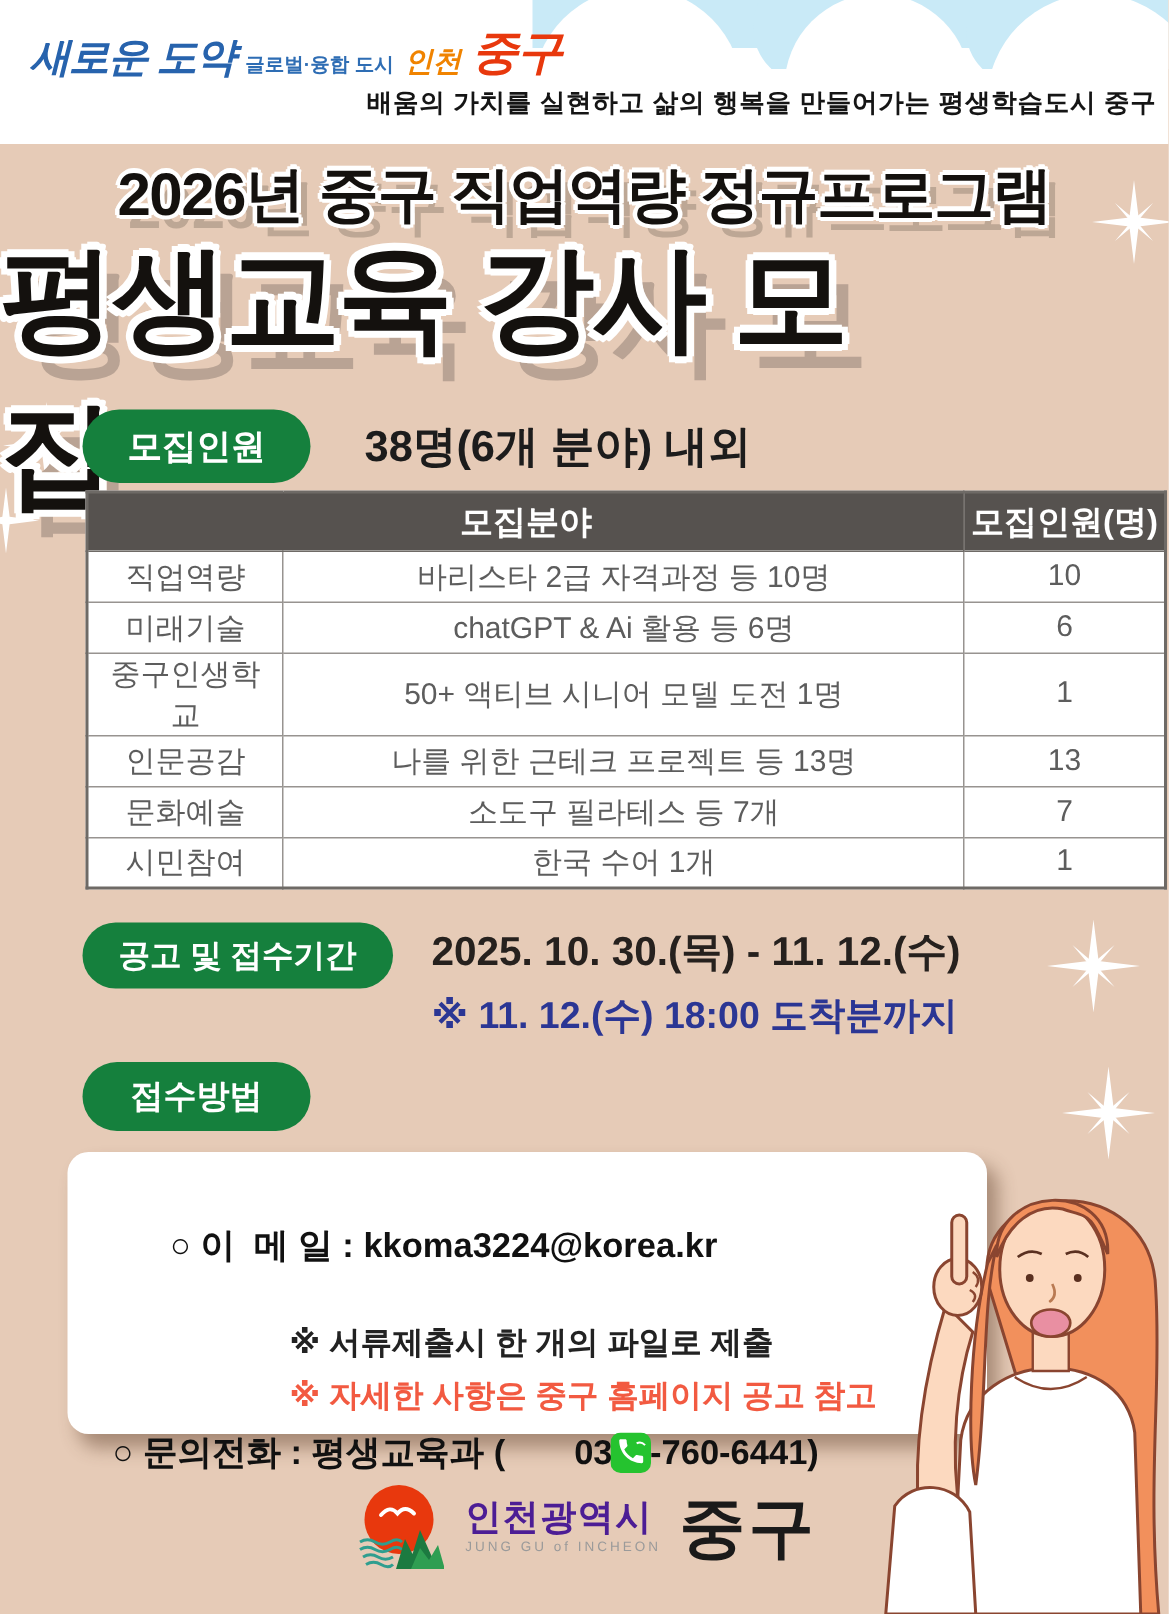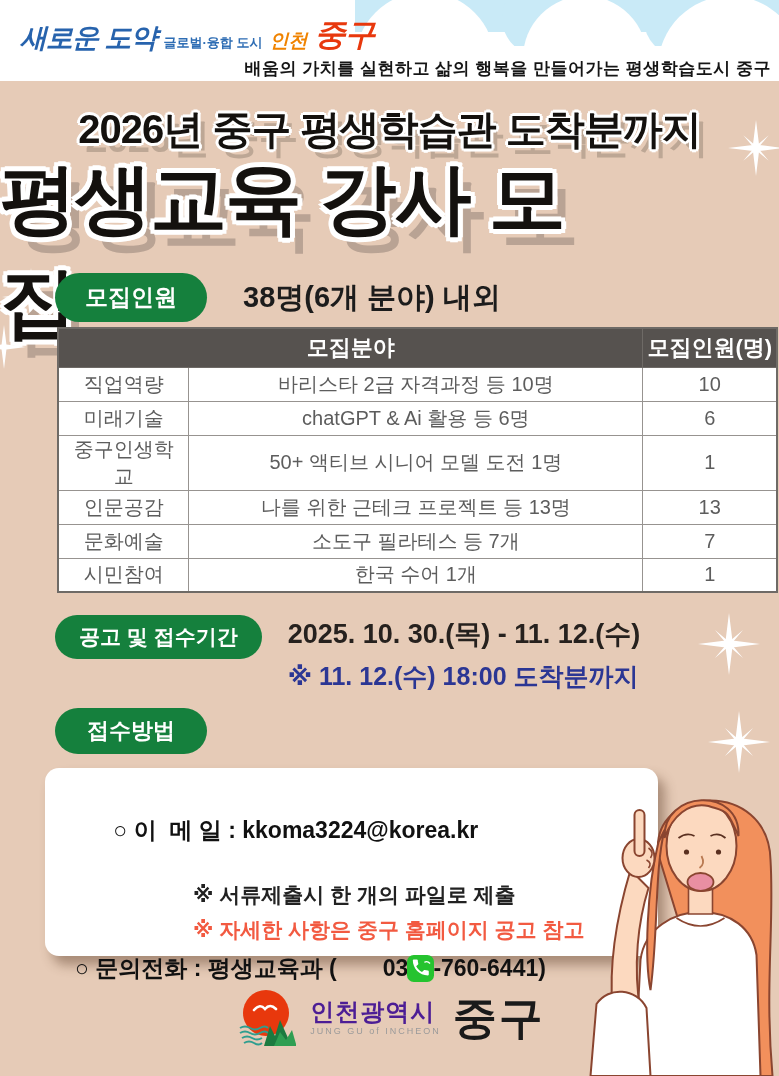--- a/index.html
+++ b/index.html
@@ -1,20 +1,20 @@
 <!DOCTYPE html>
 <html><head>
 <meta charset="utf-8">
 <style>
   * { margin:0; padding:0; box-sizing:border-box; }
   body { font-family:"Liberation Sans","DejaVu Sans",sans-serif; }
   .page { position:relative; width:779px; height:1076px; background:#e6cbb7; overflow:hidden; }
 
   
-  .topbar { position:absolute; left:0; top:0; width:779px; height:81px; background:#ffffff; z-index:2; }
+  .topbar { position:absolute; left:0; top:0; width:779px; height:96px; background:#ffffff; z-index:2; }
   .clouds { position:absolute; left:330px; top:0; width:449px; height:46px; }
   .brand { position:absolute; left:20px; top:14px; display:flex; align-items:flex-end; gap:7px; }
   .brand-slogan { font-size:27px; font-weight:900; font-style:italic; color:#2763ad; letter-spacing:-1px; }
   .brand-sub { font-size:13px; font-weight:700; color:#2e6db4; padding-bottom:4px; }
   .brand-city { font-size:19px; font-weight:900; font-style:italic; color:#f08300; padding-bottom:2px; }
   .brand-district { font-size:31px; font-weight:900; font-style:italic; color:#e8380d; letter-spacing:-1px; }
   .tagline { position:absolute; right:8px; top:57px; font-size:17px; font-weight:800; color:#151515; letter-spacing:0.5px; }
 
   
   .eyebrow { position:absolute; left:0; top:102px; width:779px; text-align:center;
@@ -119,21 +119,21 @@
   </svg>
   <svg class="sparkle s4" viewBox="0 0 100 100" aria-hidden="true">
     <path d="M50 0 L55.5 44.5 L100 50 L55.5 55.5 L50 100 L44.5 55.5 L0 50 L44.5 44.5 Z" fill="#fff"></path>
     <path d="M50 18 L52.5 47.5 L82 50 L52.5 52.5 L50 82 L47.5 52.5 L18 50 L47.5 47.5 Z" fill="#fff" transform="rotate(45 50 50)"></path>
   </svg>
   <svg class="sparkle s5" viewBox="0 0 100 100" aria-hidden="true">
     <path d="M50 0 L55.5 44.5 L100 50 L55.5 55.5 L50 100 L44.5 55.5 L0 50 L44.5 44.5 Z" fill="#fff"></path>
     <path d="M50 18 L52.5 47.5 L82 50 L52.5 52.5 L50 82 L47.5 52.5 L18 50 L47.5 47.5 Z" fill="#fff" transform="rotate(45 50 50)"></path>
   </svg>
 
-  <div class="eyebrow">2026년 중구 평생학습관 도착분까지</div>
+  <div class="eyebrow">2026년 중구 직업역량 정규프로그램</div>
   <div class="main-title">평생교육 강사 모집</div>
 
   <div class="recruit-row">
     <span class="badge">모집인원</span>
     <span class="recruit-summary">38명(6개 분야) 내외</span>
   </div>
 
   <table class="recruit">
     <colgroup>
         <col style="width:121px">

